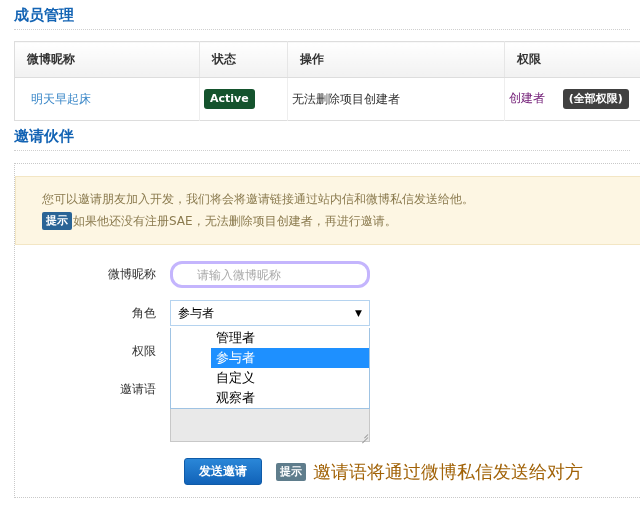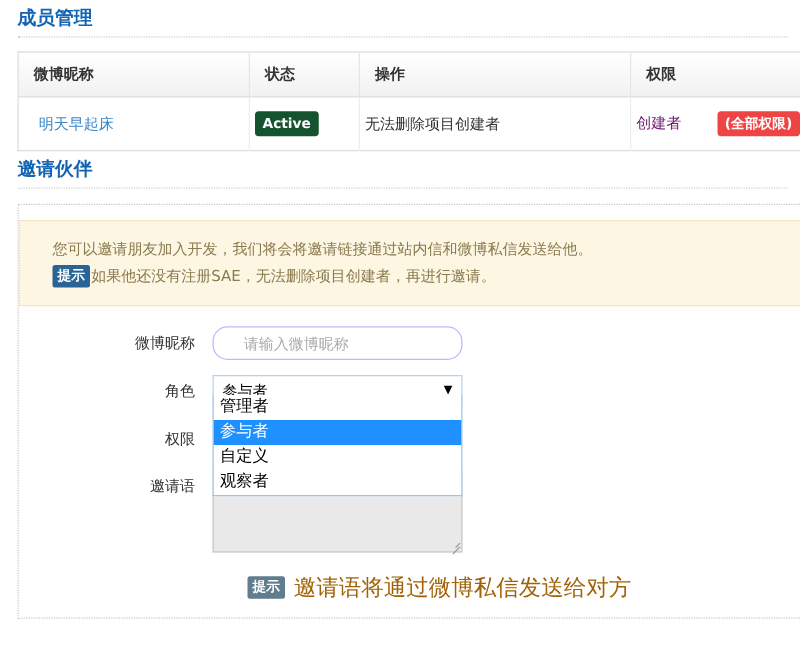--- a/index.html
+++ b/index.html
@@ -79,28 +79,28 @@
     background: #14532d;
     color: #ffffff;
     font-size: 11px;
     font-weight: bold;
     line-height: 1;
     padding: 4px 6px 5px 6px;
     border-radius: 3px;
   }
   .badge-gray {
     display: inline-block;
-    background: #ef4444;
+    background: #404040;
     color: #ffffff;
     font-size: 11px;
     font-weight: bold;
     line-height: 1;
     padding: 4px 6px 5px 6px;
     border-radius: 3px;
-    margin-left: 25px;
+    margin-left: 14px;
     text-align: center;
   }
   .op-text { color: #333333; }
 
   
   .panel {
     margin: 12px 0 0 14px;
     width: 650px;
     border: 1px dotted #c9c9c9;
     background: #ffffff;
@@ -141,21 +141,21 @@
     text-align: right;
     padding-right: 14px;
     font-size: 12px;
     color: #333333;
     line-height: 26px;
   }
   .fctl { position: relative; }
   input.text {
     width: 200px;
     height: 27px;
-    border: 1px solid #c4b5fd;
+    border: 3px solid #c4b5fd;
     border-radius: 12px;
     padding: 0 24px;
     font-size: 12px;
     font-family: "DejaVu Sans", "Liberation Sans", sans-serif;
     color: #333333;
     background: #ffffff;
     outline: none;
   }
   input.text::placeholder { color: #aaaaaa; }
 
@@ -175,26 +175,27 @@
   .sel-arrow {
     position: absolute;
     right: 7px; top: 50%;
     transform: translateY(-50%);
     font-size: 9px;
     color: #000000;
     line-height: 1;
   }
   .sel-list {
     position: absolute;
-    left: 0; top: 16px;
+    left: 0; top: 28px;
     width: 200px;
     background: #ffffff;
     border: 1px solid #9fc3e3;
     border-top: none;
     z-index: 40;
+    padding-left: 40px;
   }
   .sel-opt {
     font-size: 13px;
     line-height: 18px;
     padding: 1px 4px 1px 5px;
     color: #000000;
     white-space: nowrap;
     cursor: pointer;
   }
   .sel-opt.selected {
@@ -366,20 +367,21 @@
               <textarea class="ta" placeholder="请输入邀请语" style=""></textarea>
               <span class="ta-grip">
                 <i></i>
                   <i></i>
               </span>
             </div>
           </div>
         </div>
 
         <div class="submit-row">
+          <button class="btn-primary">发送邀请</button>
           <span class="badge-tip-steel">提示</span>
           <span class="hint-red">邀请语将通过微博私信发送给对方</span>
         </div>
 
       </div>
     </div>
   </div>
 
 </div>
 

